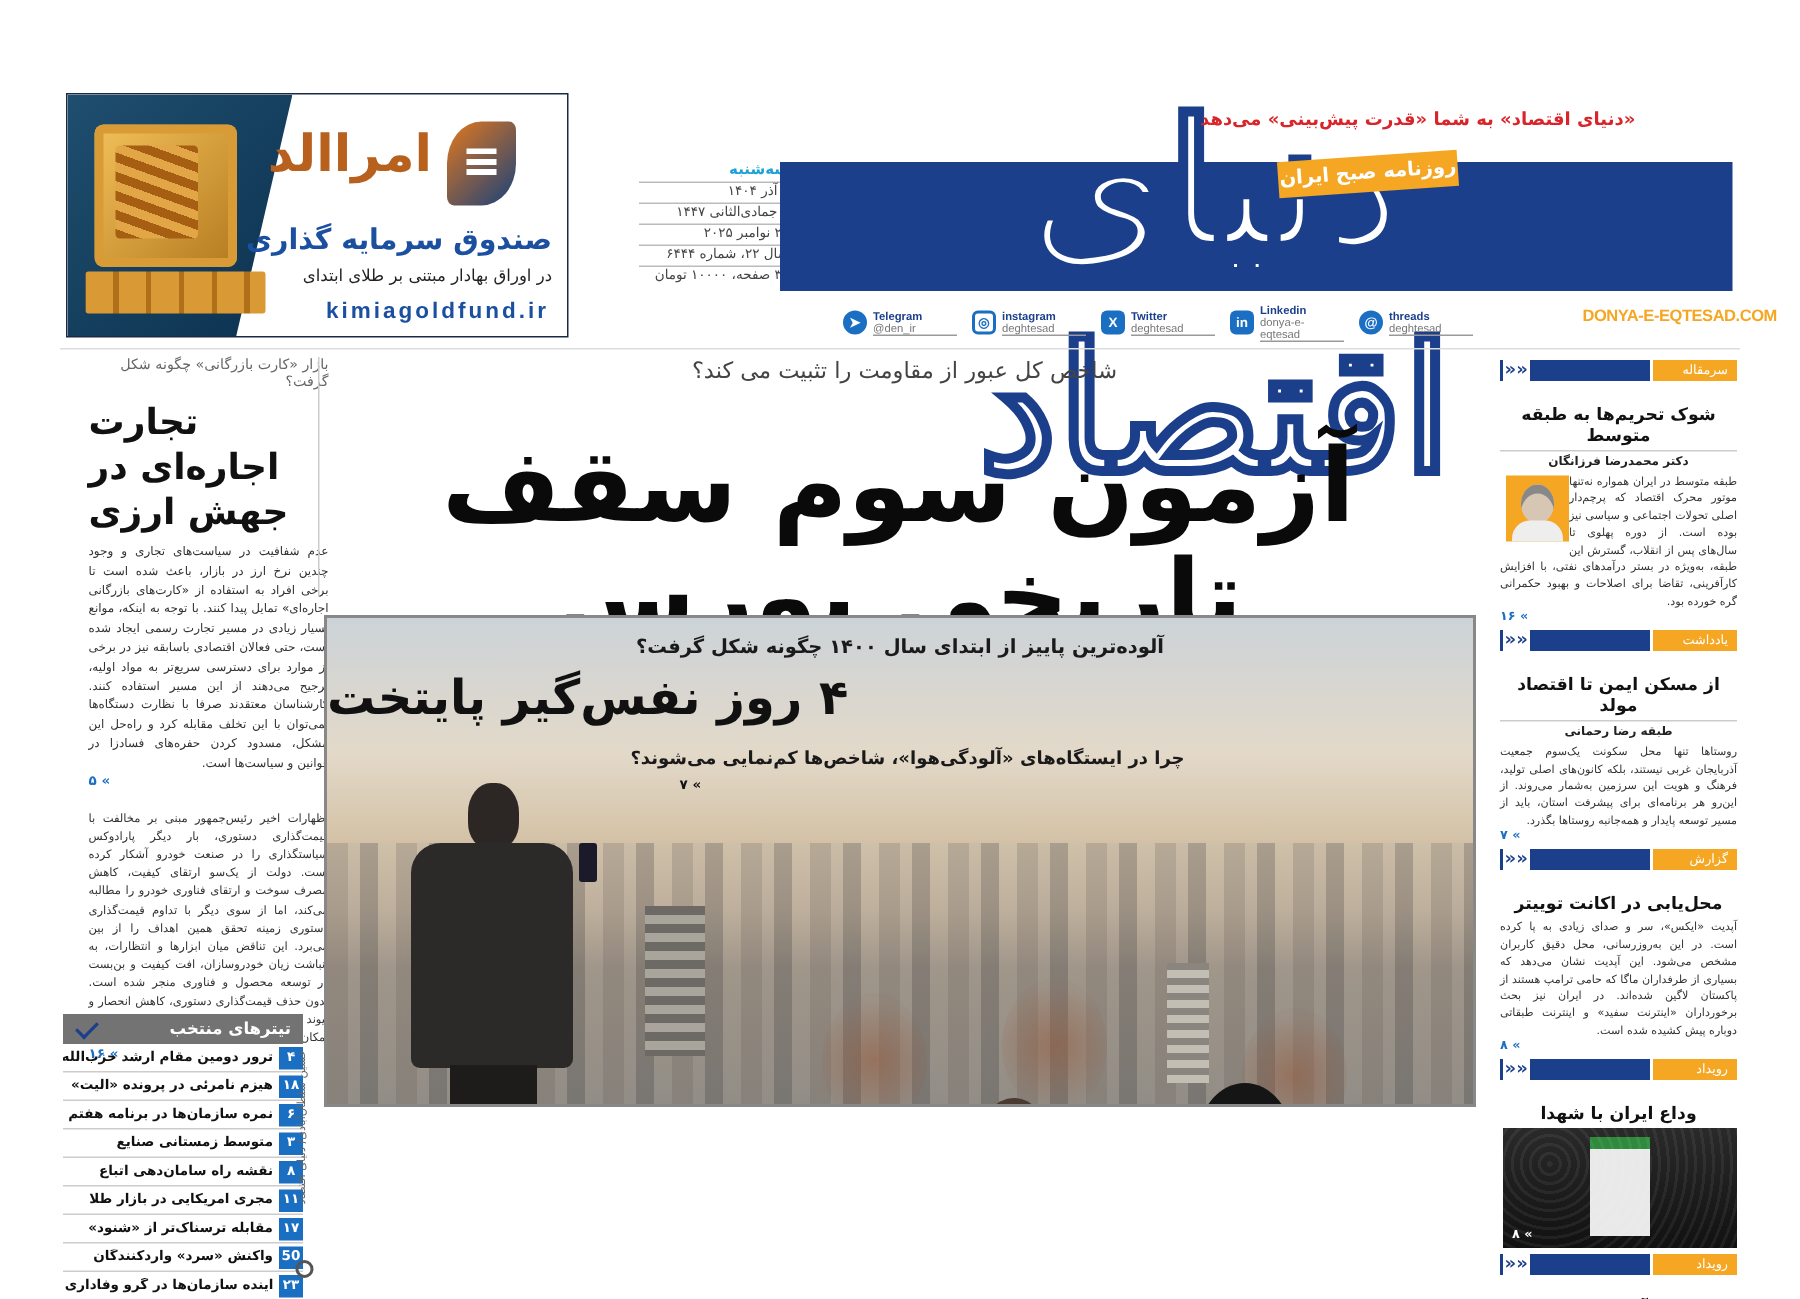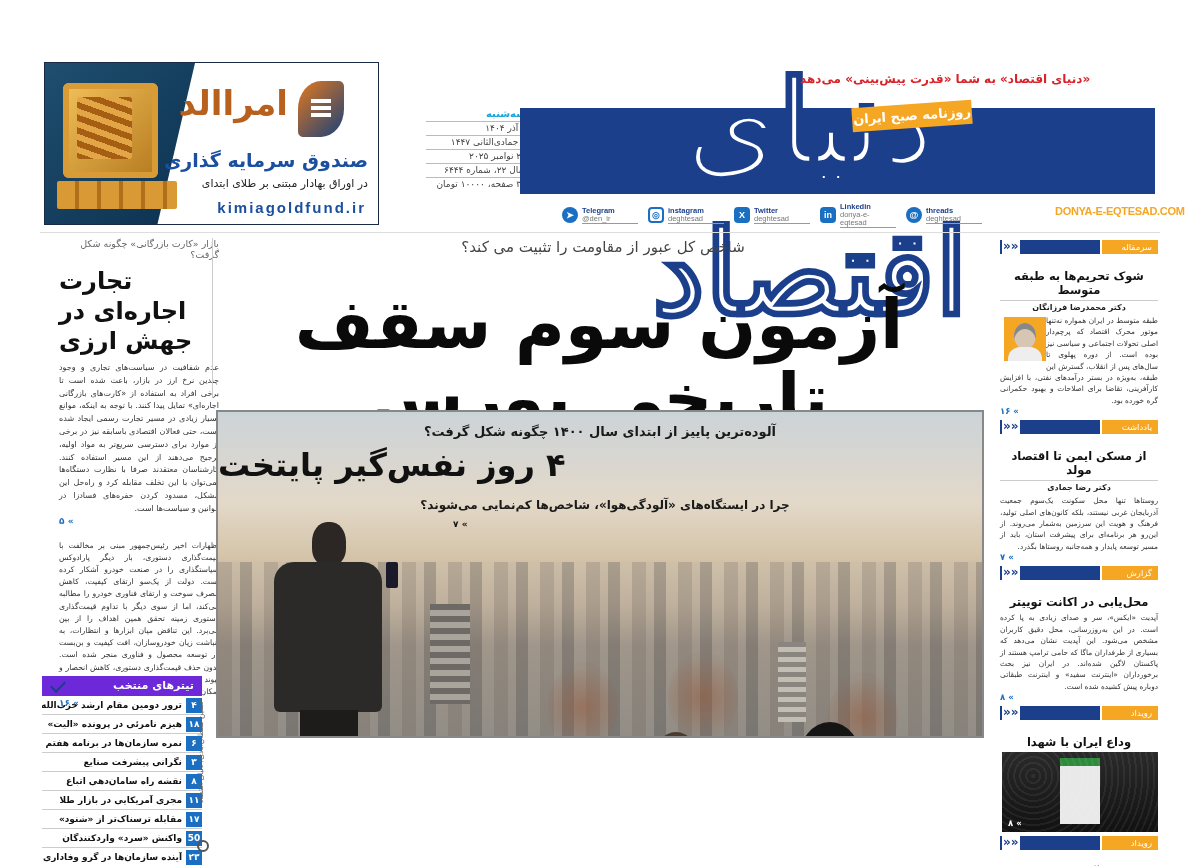--- a/index.html
+++ b/index.html
@@ -43,21 +43,21 @@
   .header-rule { position: absolute; left: 40px; top: 232px; width: 1120px; height: 1px; background: #ddd; }
 
   
   .left-col { position: absolute; left: 42px; top: 238px; width: 160px; direction: rtl; margin-left: 17px; }
   .kicker { font-size: 9.5px; color: #666; text-align: right; }
   .big-head { font-size: 24px; font-weight: bold; line-height: 30px; text-align: left; color: #111; margin-top: 6px; font-family: "DejaVu Sans", sans-serif; }
   .body-text { font-size: 8px; line-height: 12.8px; color: #333; text-align: justify; margin-top: 6px; }
   .ref { color: #1b6fc2; font-weight: bold; font-size: 9px; text-align: left; direction: ltr; }
 
   .picks { position: absolute; left: 42px; top: 676px; width: 160px; direction: rtl; }
-  .picks-head { height: 20px; background: #6d28d9; color: #fff; font-size: 11px; font-weight: bold; padding-right: 8px; line-height: 20px; position: relative; }
+  .picks-head { height: 20px; background: #737373; color: #fff; font-size: 11px; font-weight: bold; padding-right: 8px; line-height: 20px; position: relative; }
   .picks-chevron { position: absolute; left: 6px; top: 3px; width: 20px; height: 12px; border-left: 3px solid #1b3f8b; border-bottom: 3px solid #1b3f8b; transform: rotate(-45deg) scale(0.7); }
   .pick { display: flex; height: 19px; align-items: center; border-bottom: 1px solid #ccc; }
   .pick-num { width: 16px; height: 15px; background: #1b6fc2; color: #fff; font-size: 9px; font-weight: bold; text-align: center; line-height: 15px; margin-left: 4px; flex-shrink: 0; }
   .pick-label { font-size: 9px; font-weight: bold; color: #111; white-space: nowrap; overflow: hidden; }
   .credit { position: absolute; left: 196px; top: 700px; width: 14px; height: 150px; writing-mode: vertical-rl; transform: rotate(180deg); font-size: 7.5px; color: #666; direction: rtl; }
   .cam-icon { position: absolute; left: 197px; top: 840px; width: 12px; height: 12px; border: 2px solid #555; border-radius: 50%; }
 
   
   .center { position: absolute; left: 214px; top: 238px; width: 770px; }
   .center-divider { position: absolute; left: 212px; top: 238px; width: 1px; height: 160px; background: #ccc; }
@@ -196,21 +196,21 @@
   <div class="pick">
       <span class="pick-num">۱۸</span>
       <span class="pick-label">هیزم نامرئی در پرونده «الیت»</span>
     </div>
   <div class="pick">
       <span class="pick-num">۶</span>
       <span class="pick-label">نمره سازمان‌ها در برنامه هفتم</span>
     </div>
   <div class="pick">
       <span class="pick-num">۳</span>
-      <span class="pick-label">نگرانی پیشرفت صنایع</span>
+      <span class="pick-label">متوسط زمستانی صنایع</span>
     </div>
   <div class="pick">
       <span class="pick-num">۸</span>
       <span class="pick-label">نقشه راه سامان‌دهی اتباع</span>
     </div>
   <div class="pick">
       <span class="pick-num">۱۱</span>
       <span class="pick-label">مجری آمریکایی در بازار طلا</span>
     </div>
   <div class="pick">
@@ -286,21 +286,21 @@
     <div class="r-text">طبقه متوسط در ایران همواره نه‌تنها موتور محرک اقتصاد که پرچم‌دار اصلی تحولات اجتماعی و سیاسی نیز بوده است. از دوره پهلوی تا سال‌های پس از انقلاب، گسترش این طبقه، به‌ویژه در بستر درآمدهای نفتی، با افزایش کارآفرینی، تقاضا برای اصلاحات و بهبود حکمرانی گره خورده بود.</div>
     <div class="r-ref">۱۶ «</div>
   </div>
 
   <div style="margin-top:4px;">
     <div class="sec-bar">
       <div class="sec-label">یادداشت</div>
       <div class="sec-line"></div>
     </div>
     <div class="r-head">از مسکن ایمن تا اقتصاد مولد</div>
-    <div class="r-author">دکتر رضا جمادی</div>
+    <div class="r-author">طبقه رضا رحمانی</div>
     <div class="r-text">روستاها تنها محل سکونت یک‌سوم جمعیت آذربایجان غربی نیستند، بلکه کانون‌های اصلی تولید، فرهنگ و هویت این سرزمین به‌شمار می‌روند. از این‌رو هر برنامه‌ای برای پیشرفت استان، باید از مسیر توسعه پایدار و همه‌جانبه روستاها بگذرد.</div>
     <div class="r-ref">۷ «</div>
   </div>
 
   <div style="margin-top:4px;">
     <div class="sec-bar">
       <div class="sec-label">گزارش</div>
       <div class="sec-line"></div>
     </div>
     <div class="r-head">محل‌یابی در اکانت توییتر</div>

